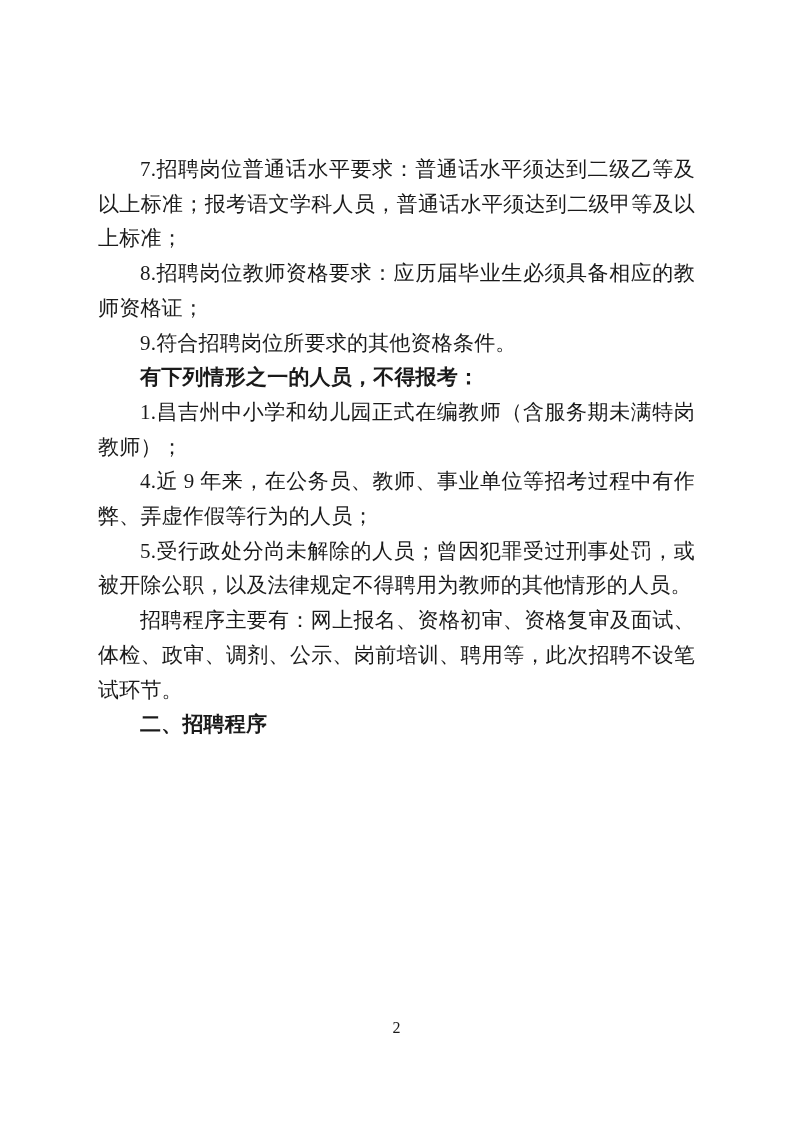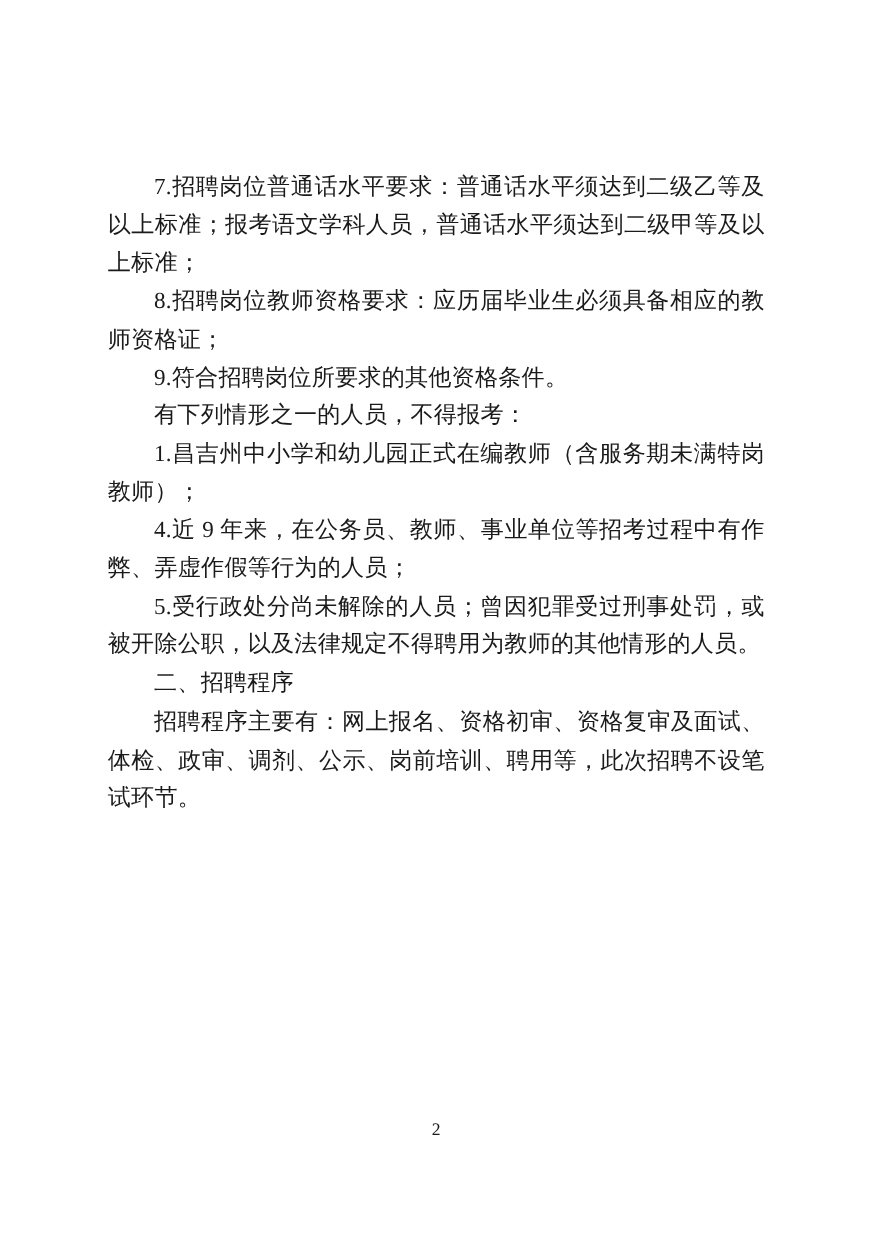--- a/index.html
+++ b/index.html
@@ -27,21 +27,21 @@
     padding: 0;
     font-size: 21px;
     line-height: 34.7px;
     text-align: justify;
     text-indent: 42px;
     color: #1a1a1a;
     word-break: break-all;
     letter-spacing: 0.2px;
   }
   span.run { color: inherit; }
-  span.bold { font-weight: 400; }
+  span.bold { font-weight: 700; }
   span.hei { font-family: "Liberation Sans", "DejaVu Sans", sans-serif; }
   .footer {
     position: absolute;
     left: 0;
     right: 0;
     top: 1019px;
     text-align: center;
   }
   .page-number {
     font-size: 16px;
@@ -54,19 +54,19 @@
 
 <div class="page" style="background: rgb(255, 255, 255); color: rgb(26, 26, 26);">
   <div class="content">
       <p class="para"><span class="run">7.招聘岗位普通话水平要求：普通话水平须达到二级乙等及以上标准；报考语文学科人员，普通话水平须达到二级甲等及以上标准；</span></p>
       <p class="para"><span class="run">8.招聘岗位教师资格要求：应历届毕业生必须具备相应的教师资格证；</span></p>
       <p class="para"><span class="run">9.符合招聘岗位所要求的其他资格条件。</span></p>
       <p class="para"><span class="run bold">有下列情形之一的人员，不得报考：</span></p>
       <p class="para"><span class="run">1.昌吉州中小学和幼儿园正式在编教师（含服务期未满特岗教师）；</span></p>
       <p class="para"><span class="run">4.近 9 年来，在公务员、教师、事业单位等招考过程中有作弊、弄虚作假等行为的人员；</span></p>
       <p class="para"><span class="run">5.受行政处分尚未解除的人员；曾因犯罪受过刑事处罚，或被开除公职，以及法律规定不得聘用为教师的其他情形的人员。</span></p>
+      <p class="para"><span class="run">招聘程序主要有：网上报名、资格初审、资格复审及面试、体检、政审、调剂、公示、岗前培训、聘用等，此次招聘不设笔试环节。</span></p>
       <p class="para"><span class="run bold hei">二、招聘程序</span></p>
-      <p class="para"><span class="run">招聘程序主要有：网上报名、资格初审、资格复审及面试、体检、政审、调剂、公示、岗前培训、聘用等，此次招聘不设笔试环节。</span></p>
     </div>
   <div class="footer">
     <span class="page-number">2</span>
   </div>
 </div>
 
 </body></html>

